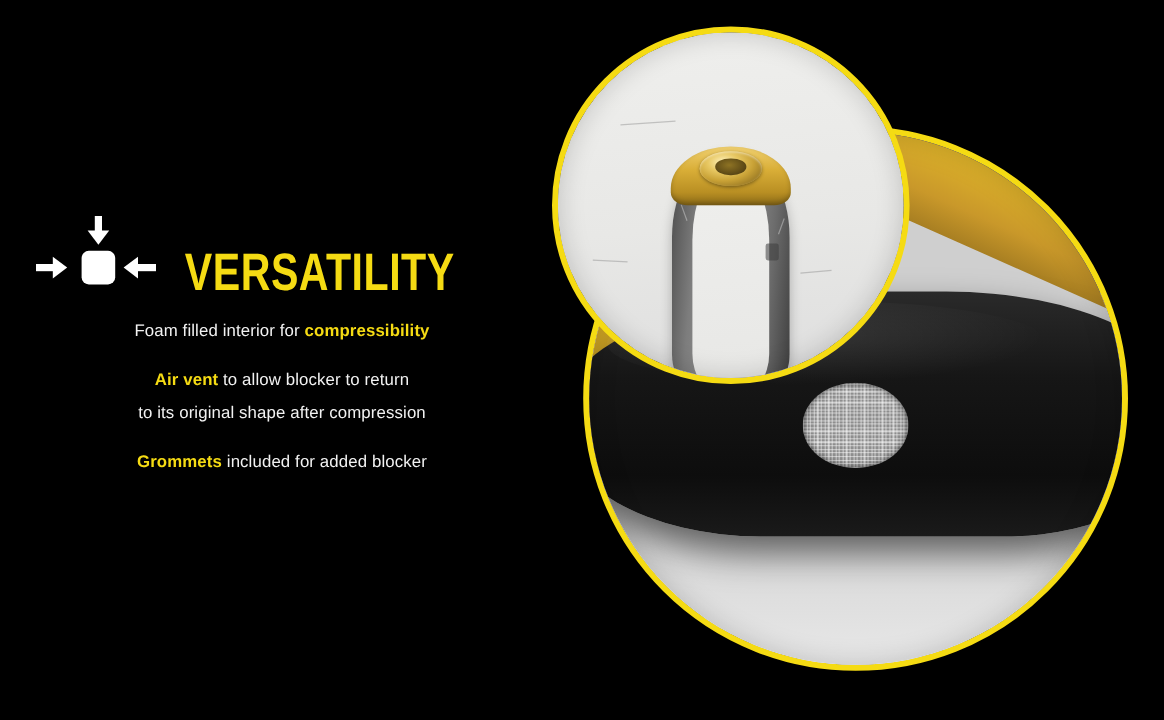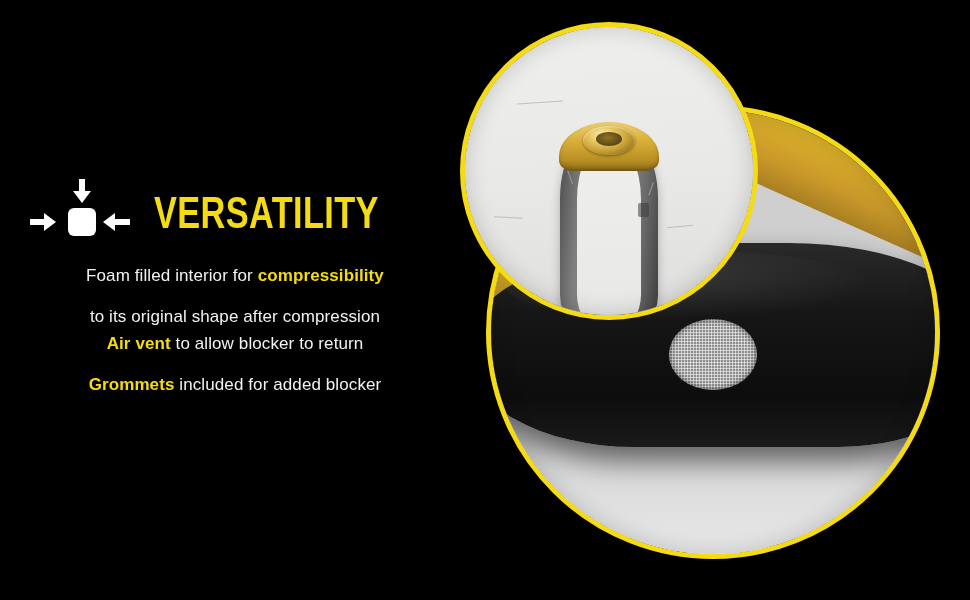--- a/index.html
+++ b/index.html
@@ -20,21 +20,21 @@
   
   #left-panel {
     position:absolute; left:0; top:0;
     width:470px; height:600px;
   }
 
   
   #heading-row {
     position:absolute; left:0; top:176px;
     width:470px; height:74px;
-    display:flex; align-items:center; justify-content:center;
+    display:flex; align-items:flex-end; justify-content:center;
     gap:22px;
   }
 
   
   #compress-icon {
     position:relative;
     width:104px; height:72px;
     flex:0 0 auto;
   }
   #compress-icon .sq {
@@ -93,21 +93,21 @@
 
   
   #copy {
     position:absolute; left:0; top:262px;
     width:470px;
     text-align:center;
     color:#ffffff;
   }
   .copy-block { margin-bottom:14px; }
   .copy-line {
-    font-size:17px;
+    font-size:14px;
     line-height:27px;
     color:#f2f2f2;
     font-weight:400;
     letter-spacing:0.1px;
   }
   .hl { color:#F5DB13; font-weight:bold; }
 
   
   #photo-area {
     position:absolute; left:440px; top:0;
@@ -304,24 +304,24 @@
     <div id="copy">
 
       <div class="copy-block">
         <div class="copy-line">
           <span>Foam filled interior for </span><span class="hl">compressibility</span>
         </div>
       </div>
 
       <div class="copy-block">
         <div class="copy-line">
+          <span class="hl">Air vent</span><span> to allow blocker to return</span>
+        </div>
+        <div class="copy-line">
           <span>to its original shape after compression</span>
-        </div>
-        <div class="copy-line">
-          <span class="hl">Air vent</span><span> to allow blocker to return</span>
         </div>
       </div>
 
       <div class="copy-block">
         <div class="copy-line">
           <span class="hl">Grommets</span><span> included for added blocker</span>
         </div>
       </div>
 
     </div>

